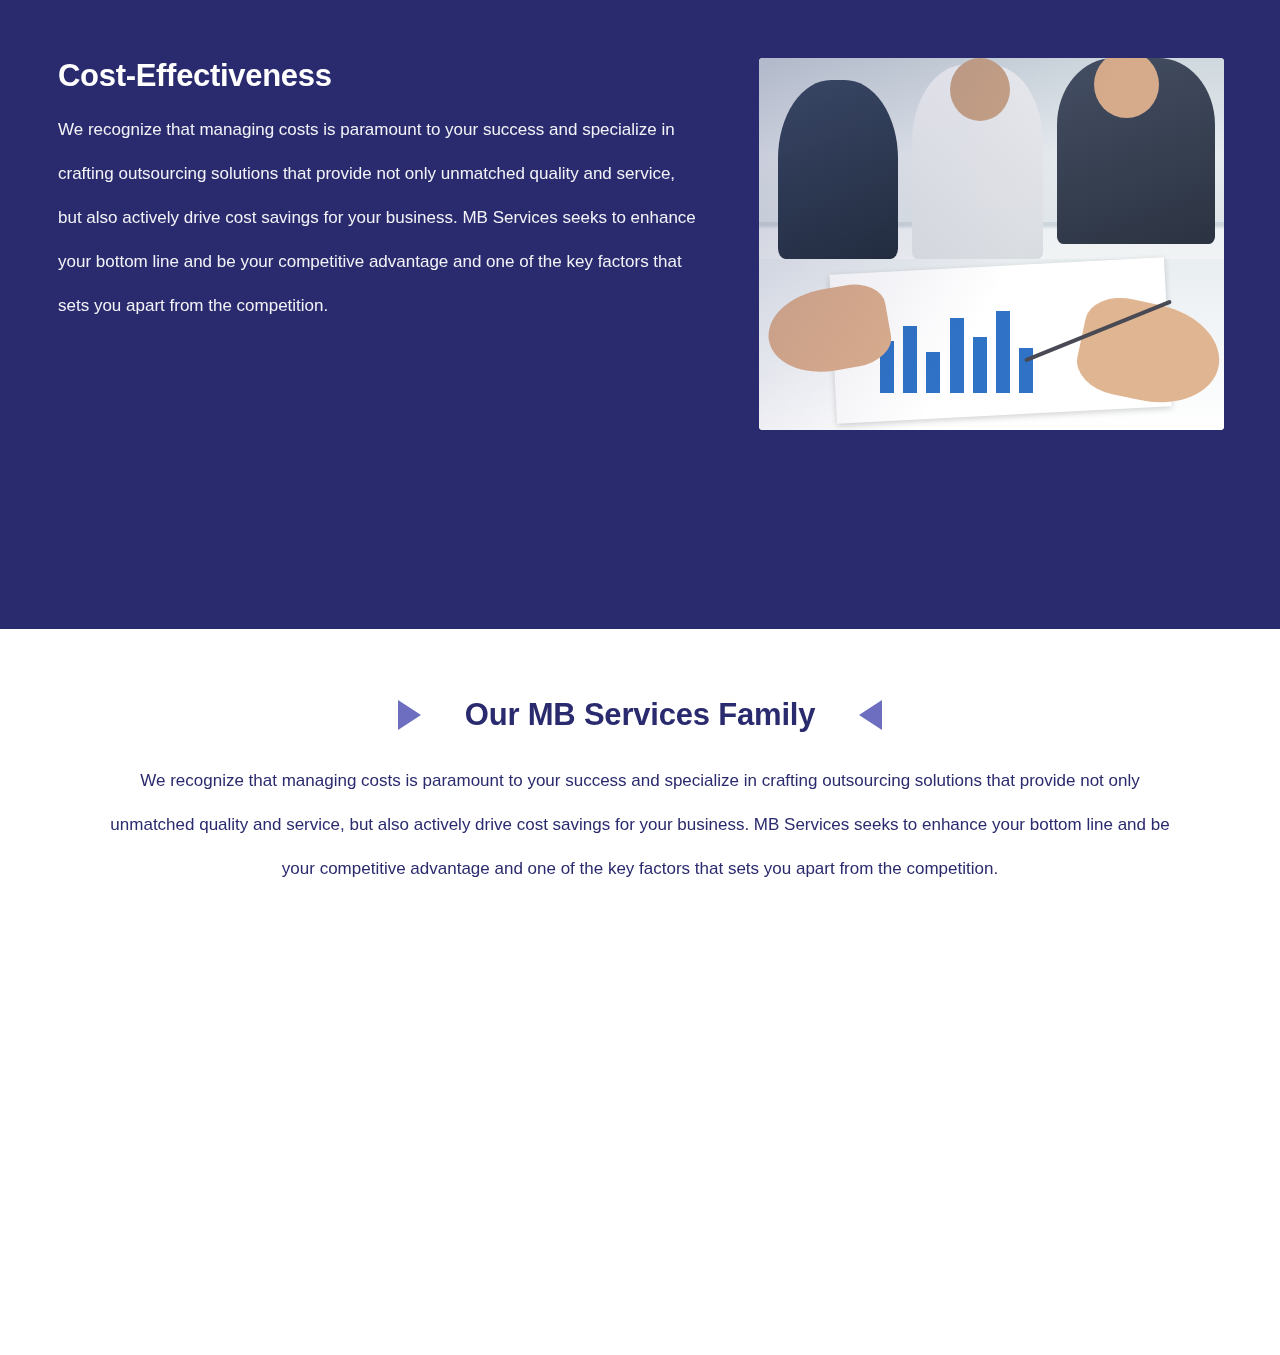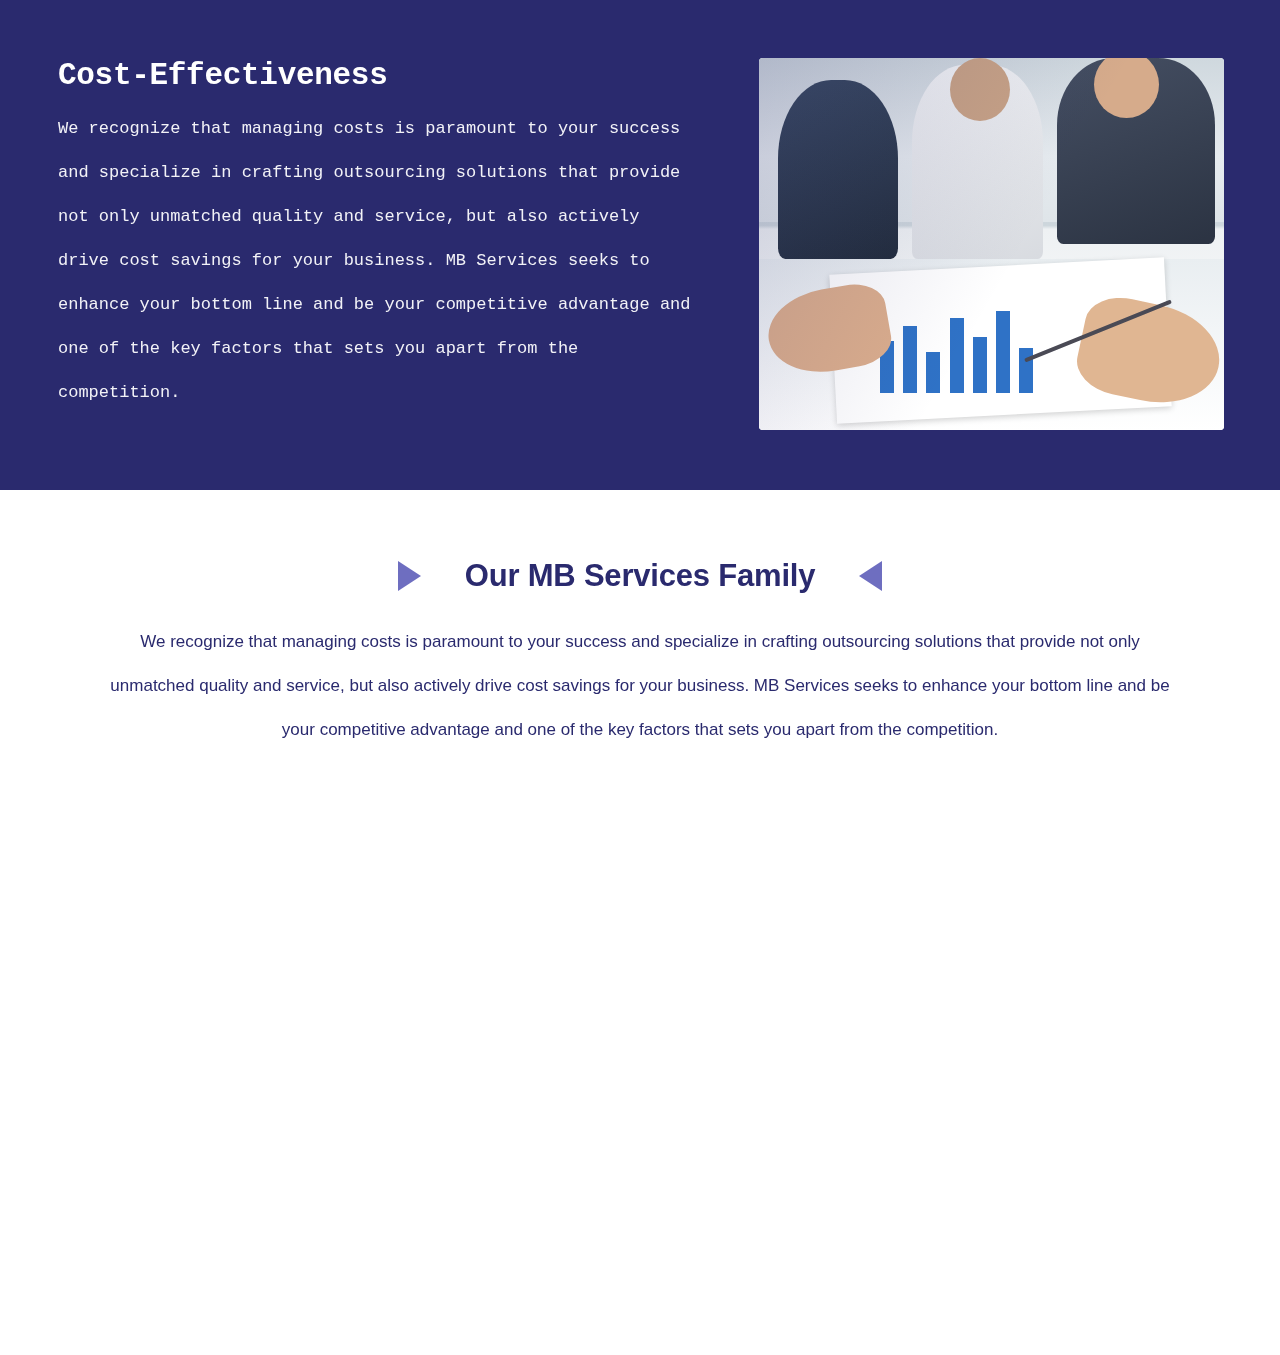--- a/index.html
+++ b/index.html
@@ -12,23 +12,22 @@
     height: 1355px;
     background: #ffffff;
     font-family: "Liberation Sans", sans-serif;
     overflow: hidden;
   }
 
   
   .hero {
     position: relative;
     width: 1280px;
-    height: 490px;
+    height: 629px;
     background: #2a2a6e;
-    font-family: Liberation Mono, monospace;
   }
   .hero-text {
     position: absolute;
     left: 58px;
     top: 58px;
     width: 640px;
   }
   .hero-title {
     margin: 0 0 14px 0;
     color: #ffffff;

